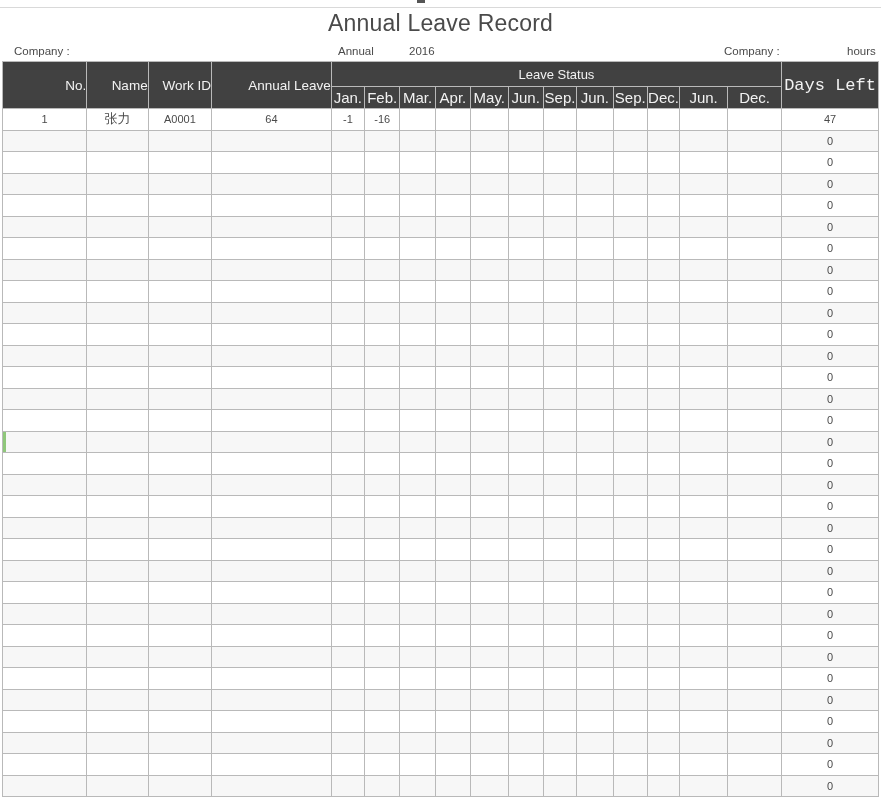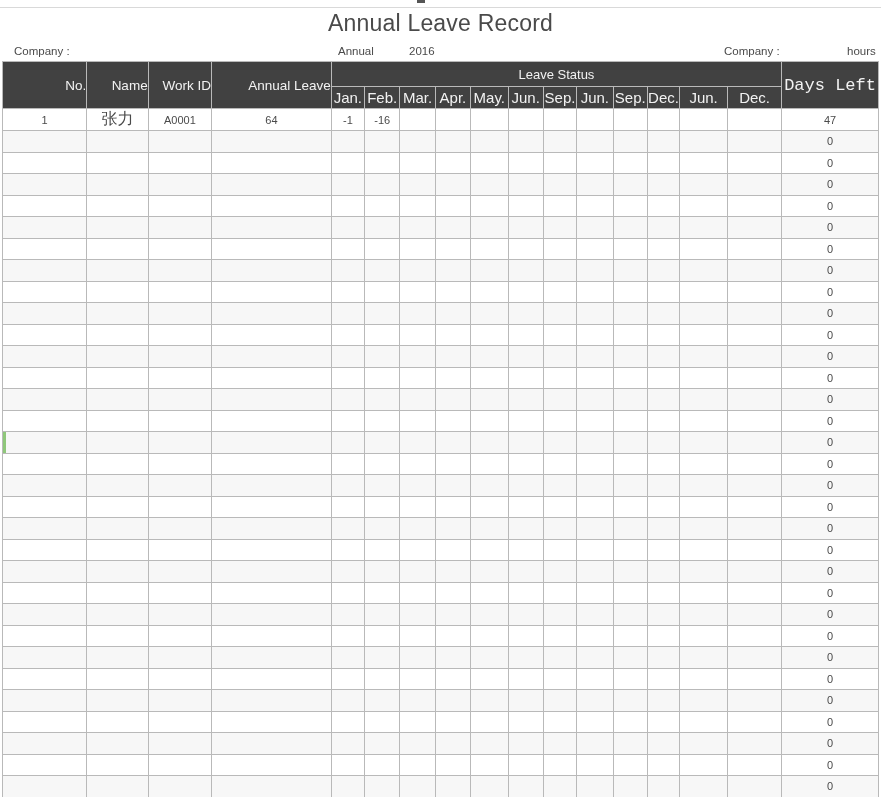--- a/index.html
+++ b/index.html
@@ -64,21 +64,21 @@
   }
   thead th.month{font-size:15px;height:21px;}
   thead th.big{font-size:13.5px;text-align:right;}
   thead th.leave-status{font-size:13px;height:24px;}
   thead th.days-left{font-size:17px;font-family:Liberation Mono, monospace;}
 
   
   tbody td{height:20.5px;font-size:11px;color:#4a4a4a;background:#ffffff;}
   tbody tr.alt td{background:#f7f7f7;}
   tbody tr.marked td.first-col{box-shadow:inset 3px 0 0 0 #8fc77a;}
-  td.name-cell{font-size:16px;}
+  td.name-cell{font-size:13px;}
 </style>
 </head>
 <body>
 
 <div class="sheet">
 
   <div class="top-strip">
     <div class="top-notch"></div>
   </div>
 

